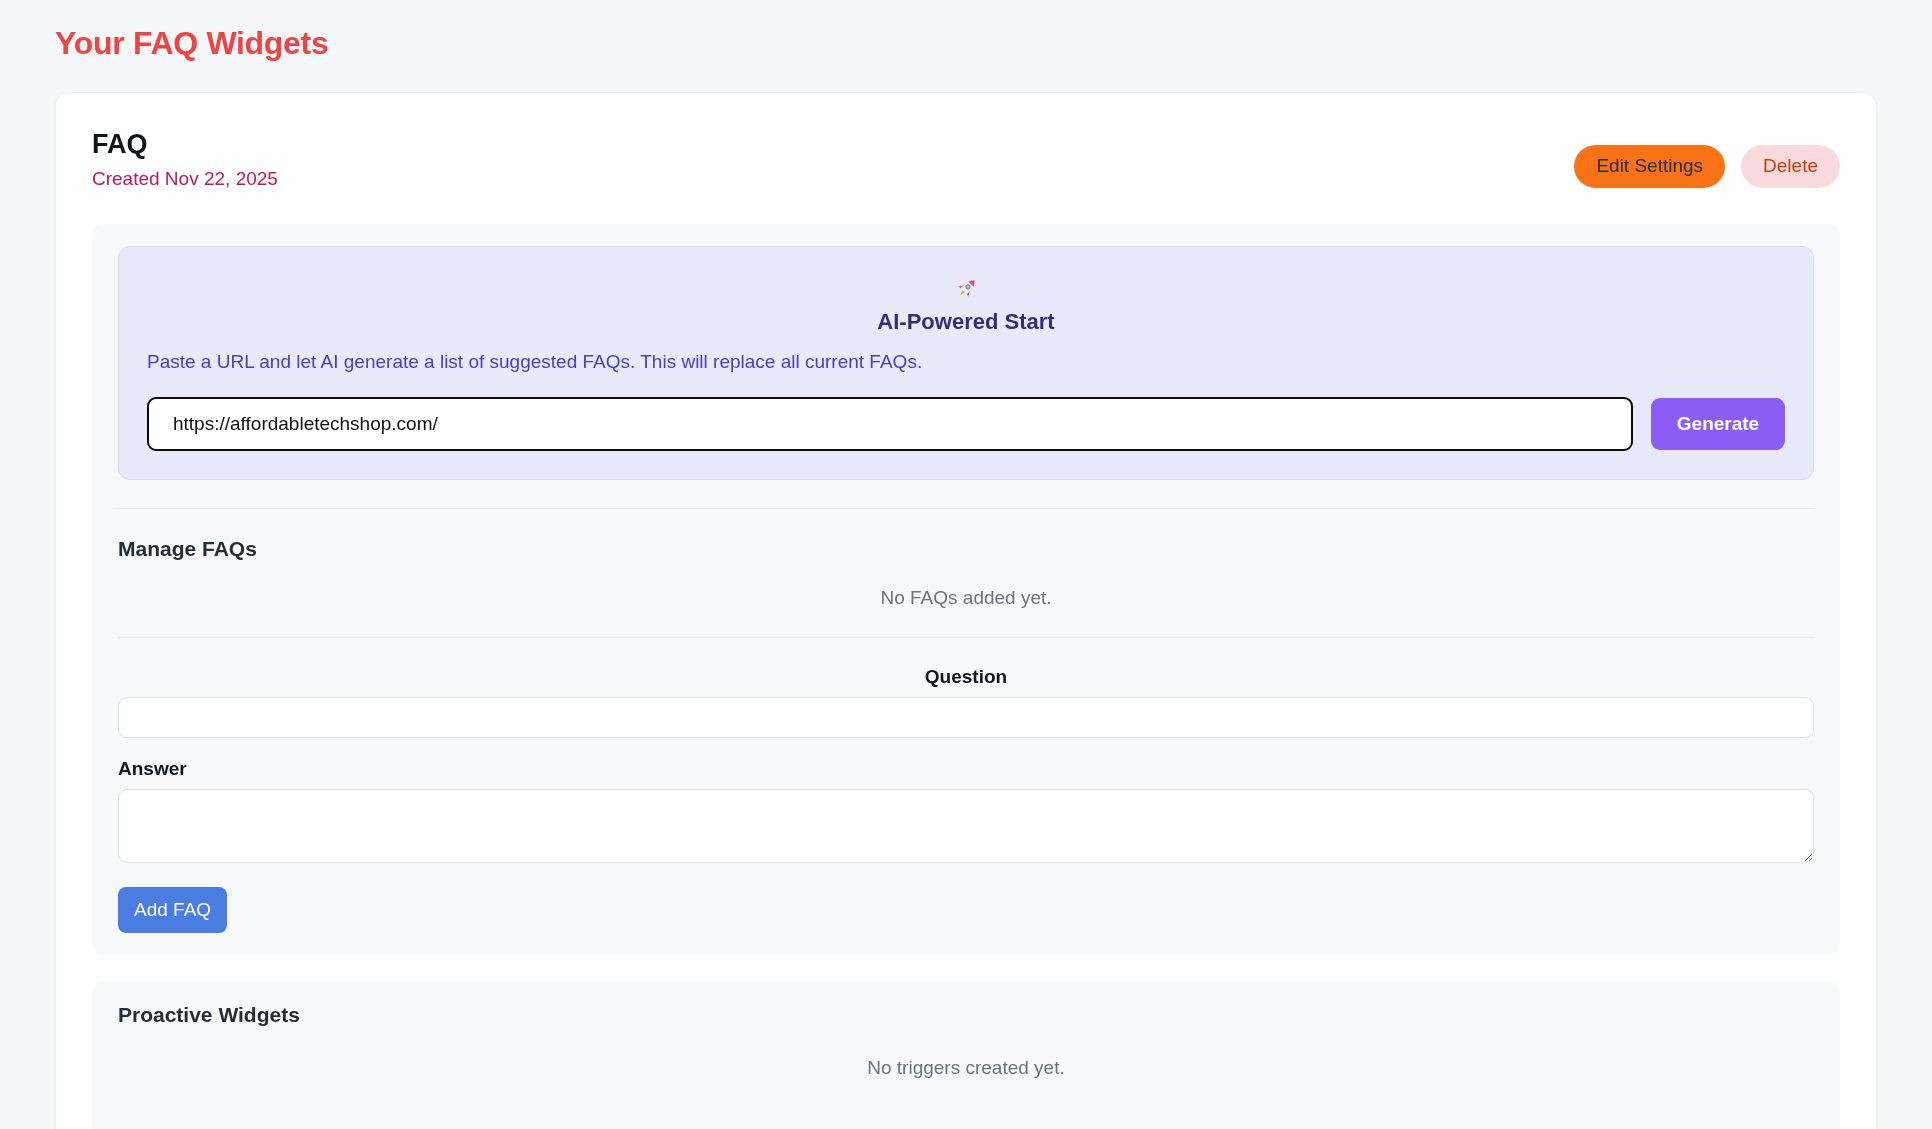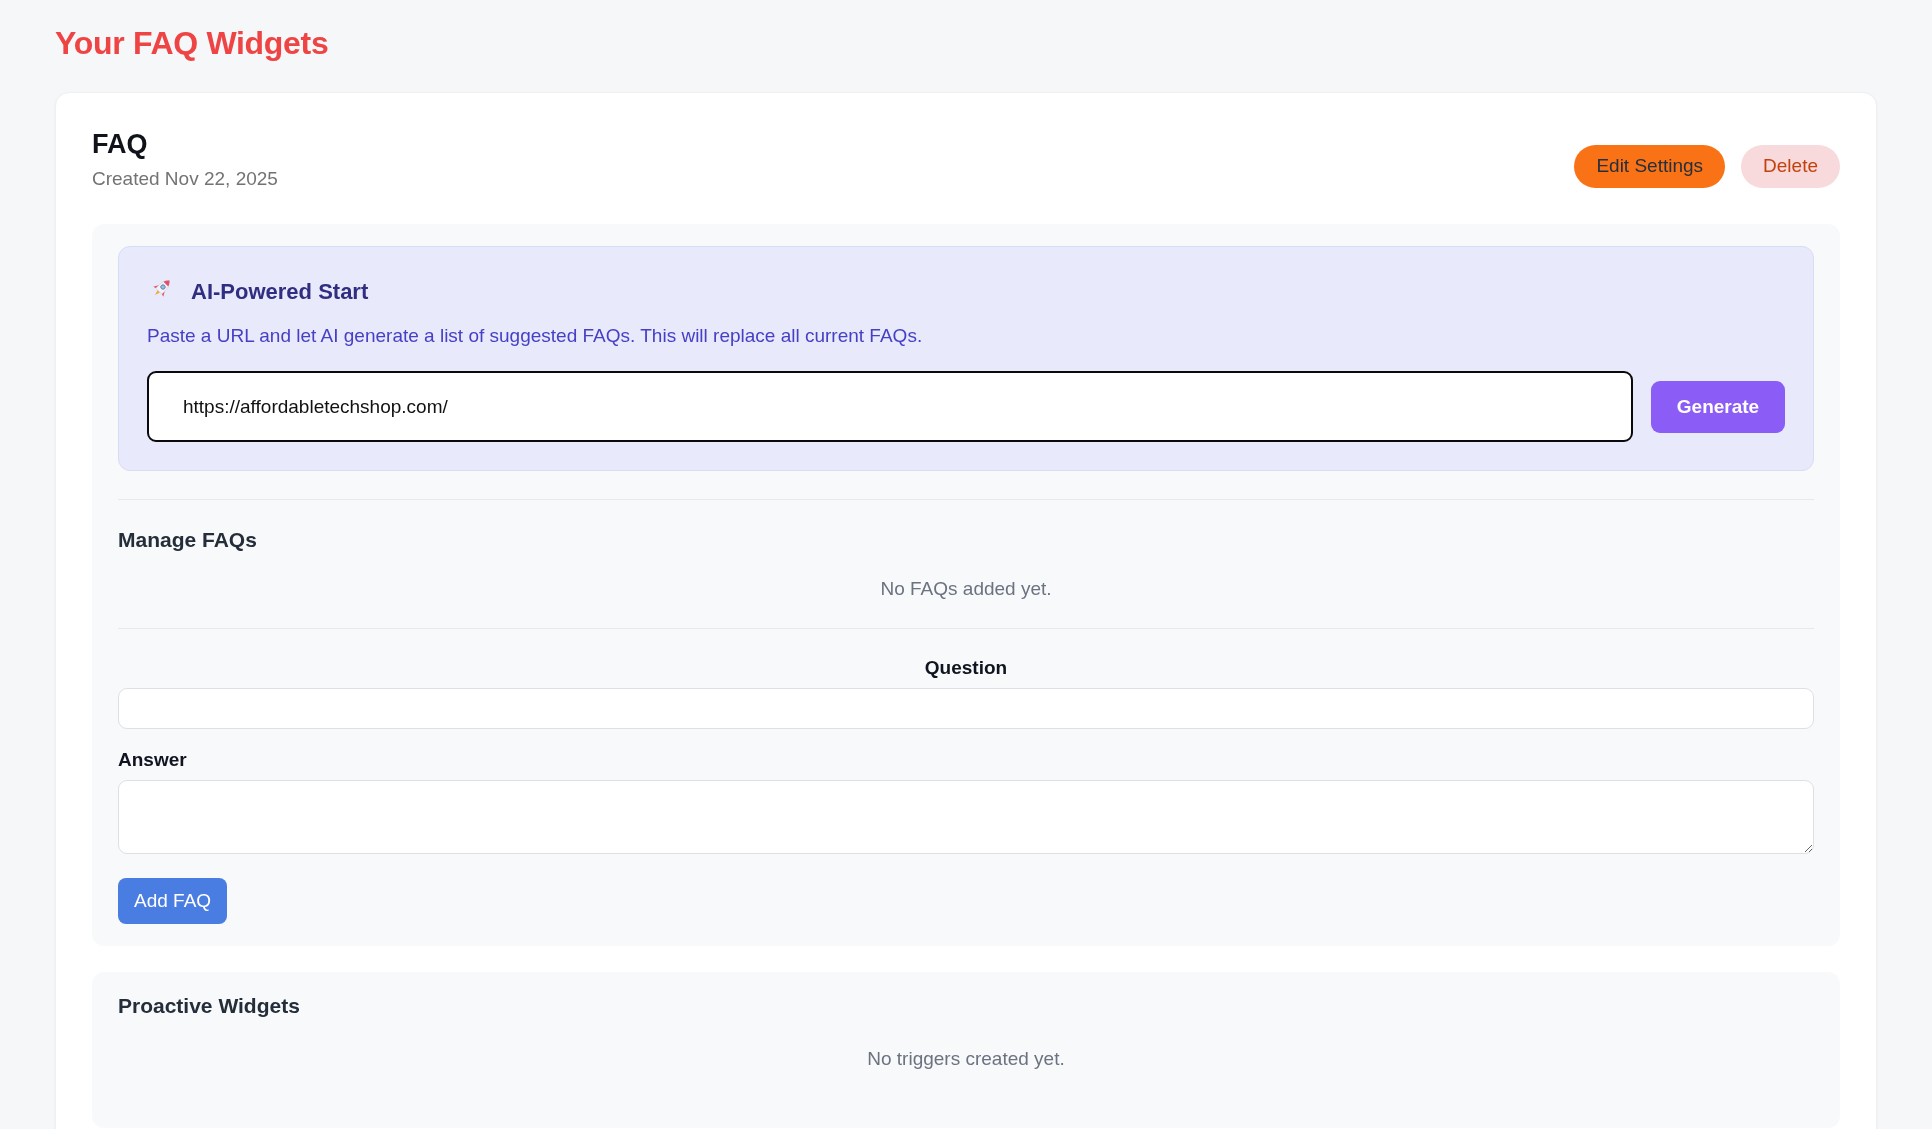--- a/index.html
+++ b/index.html
@@ -34,21 +34,21 @@
     justify-content: space-between;
     align-items: flex-start;
   }
   .widget-title {
     font-size: 27px;
     font-weight: 700;
     color: #10131a;
   }
   .widget-created {
     font-size: 19px;
-    color: #737373;
+    color: #be185d;
     margin-top: 8px;
   }
   .header-actions { display: flex; gap: 16px; padding-top: 16px; }
   .btn-pill {
     font-family: inherit;
     font-size: 19px;
     border: none;
     border-radius: 999px;
     padding: 9px 22px;
     cursor: pointer;
@@ -66,42 +66,43 @@
 
   .ai-box {
     background: #e8eafb;
     border: 1px solid #d9dcf5;
     border-radius: 12px;
     padding: 28px;
   }
   .ai-heading {
     display: flex;
     align-items: center;
-    gap: 16px;
+    gap: 0;
     font-size: 22px;
     font-weight: 700;
     color: #312e81;
+    flex-direction: column;
   }
   .ai-desc {
     font-size: 19px;
     color: #4740c6;
     margin-top: 16px;
   }
   .url-row {
     display: flex;
     gap: 18px;
     margin-top: 24px;
     align-items: stretch;
   }
   .url-input {
     flex: 1;
-    height: 71px;
+    height: 54px;
     border: 2px solid #0a0a0a;
     border-radius: 9px;
-    padding: 0 34px;
+    padding: 0 24px;
     font-family: inherit;
     font-size: 19px;
     color: #111111;
     background: #ffffff;
     outline: none;
   }
   .btn-generate {
     width: 134px;
     height: 52px;
     align-self: center;

